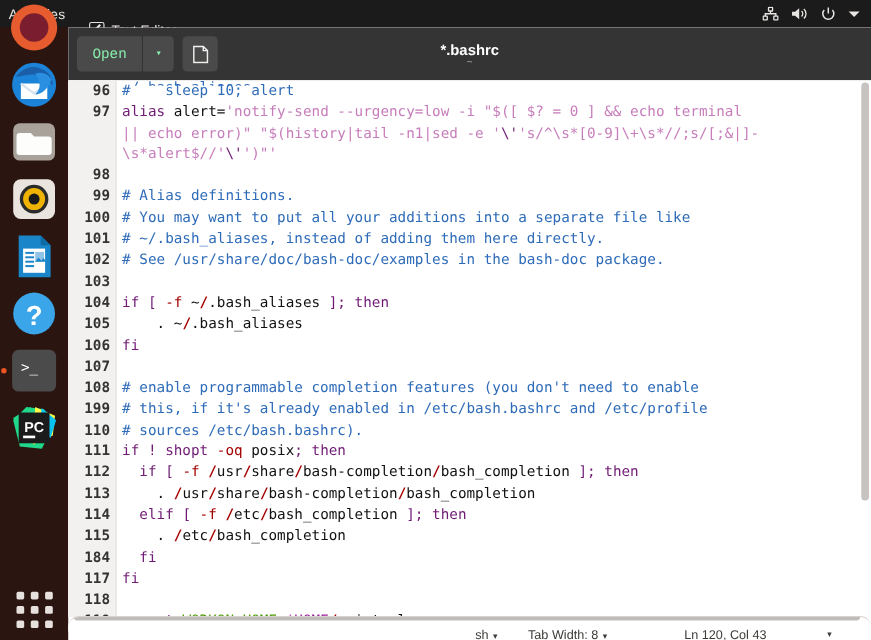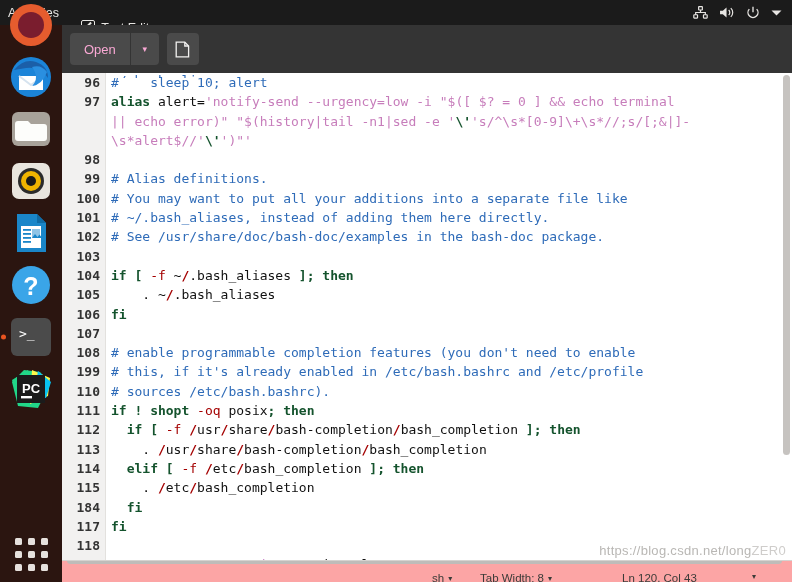--- a/index.html
+++ b/index.html
@@ -64,24 +64,24 @@
   
   .window {
     position:absolute; left:62px; top:25px; width:730px; height:557px;
     background:#ffffff; overflow:hidden;
   }
   .headerbar {
     height:48px; background:#343434; display:flex; align-items:center;
     padding:0 6px 0 8px; position:relative;
   }
   .hb-btn {
-    background:#4a4a4a; color:#f9a8d4; border:none;
+    background:#4a4a4a; color:#86efac; border:none;
     height:32px; border-radius:4px; font-size:13px;
     display:flex; align-items:center; justify-content:center;
-    font-family:Liberation Sans, sans-serif; cursor:default;
+    font-family:Liberation Mono, monospace; cursor:default;
   }
   .hb-open { padding:0 14px; border-radius:4px 0 0 4px; }
   .hb-opendd { width:28px; border-radius:0 4px 4px 0; margin-left:1px; font-size:9px; }
   .hb-new { width:32px; margin-left:8px; }
   .hb-save { padding:0 14px; }
   .hb-menu { width:32px; margin-left:6px; font-size:15px; }
   .hb-title {
     position:absolute; left:0; right:0; text-align:center;
     pointer-events:none;
   }
@@ -106,21 +106,21 @@
     text-align:right; padding-top:0; flex:0 0 44px;
     border-right:1px solid #e3e1de;
   }
   .gutter .gl { height:19.3px; line-height:19.3px; padding-right:5px; font-weight:bold; }
   .gutter .gl.blank { color:transparent; }
   .code {
     flex:1; font-family:"DejaVu Sans Mono", monospace; font-size:13px;
     color:#111111; padding-left:5px; white-space:pre; overflow:hidden;
   }
   .code .cl { height:19.3px; line-height:19.3px; }
-  .kw   { color:#14532d; font-weight:bold; }
+  .kw   { color:#701a75; font-weight:normal; }
   .cmt  { color:#2e6bb8; }
   .str  { color:#c77dbb; }
   .var  { color:#4e9a06; }
   .dvar { color:#9b1f9b; }
   .path { color:#a40000; font-weight:bold; }
   .opt  { color:#a40000; }
   .cur {
     display:inline-block; width:1px; height:15px; background:#000;
     vertical-align:-3px; margin-left:0px;
   }
@@ -131,23 +131,24 @@
     white-space:pre; padding-left:5px;
   }
   .vscroll {
     position:absolute; right:2px; top:2px; width:7px; height:380px;
     background:#c6c3c0; border-radius:4px;
   }
 
   
   .statusbar {
     position:absolute; bottom:0; left:62px; width:730px; height:22px;
-    background:#fca5a5; border-top:1px solid #d6d3d0;
+    background:#ffffff; border-top:1px solid #d6d3d0;
     display:flex; align-items:center; font-size:11.5px; color:#3b3b38;
     overflow:hidden;
+    border-radius:10px;
   }
   .sb-scroll {
     position:absolute; left:5px; top:-4px; width:715px; height:7px;
     background:#bfbcb9; border-radius:4px;
   }
   .sb-item { display:flex; align-items:center; gap:4px; }
   .sb-arrow { font-size:8px; }
   .sb-lang { position:absolute; left:370px; top:11px; }
   .sb-tab  { position:absolute; left:418px; top:11px; }
   .sb-pos  { position:absolute; left:560px; top:11px; }
@@ -296,20 +297,24 @@
     <div class="headerbar">
       <button class="hb-btn hb-open">Open</button>
       <button class="hb-btn hb-opendd">▾</button>
       <button class="hb-btn hb-new">
         <svg width="15" height="17" viewBox="0 0 15 17" fill="none" stroke="#f2f1f0" stroke-width="1.3">
           <path d="M1.2 1.2 h8.6 l3.8 3.8 v10.8 h-12.4 Z"></path>
           <path d="M9.8 1.2 v3.8 h3.8"></path>
         </svg>
       </button>
 
+      <div class="hb-title">
+        <div class="t">*.bashrc</div>
+        <div class="s">~</div>
+      </div>
 
     </div>
 
     <div class="editor">
       <div class="toprow">~/.bash_aliases</div>
       <div class="gutter" id="gutter">
           <div class="gl">96</div>
           <div class="gl">97</div>
           <div class="gl blank">&nbsp;</div>
           <div class="gl blank">&nbsp;</div>
@@ -350,17 +355,14 @@
     </div>
     <div class="sb-tab sb-item">
       <span>Tab Width: 8</span>
       <span class="sb-arrow">▾</span>
     </div>
     <div class="sb-pos">Ln 120, Col 43</div>
     <div class="sb-arr2">▾</div>
 
   </div>
 
-  <div class="watermark">
-    <span>https://blog.csdn.net/long</span><span class="wm2">ZER0</span>
-  </div>
 
 </div>
 
 </body></html>

